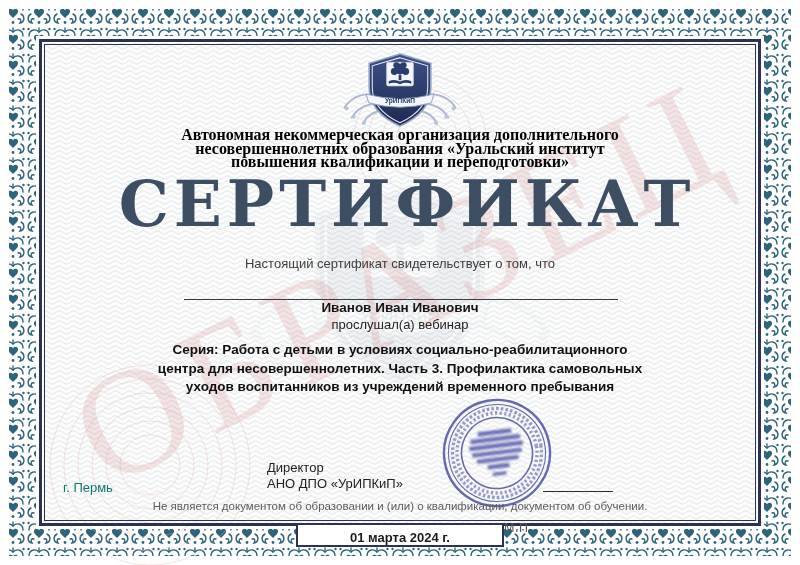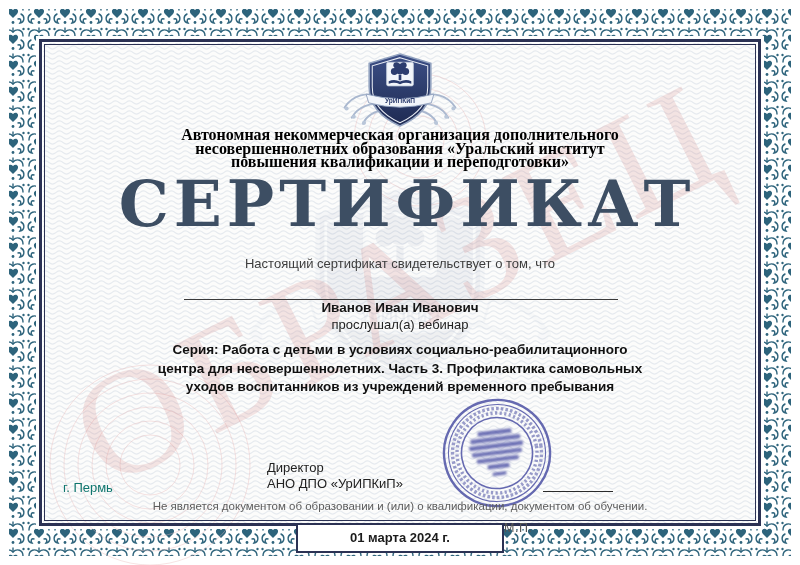--- a/index.html
+++ b/index.html
@@ -43,21 +43,21 @@
   .course span{display:block;}
   .stamp-svg{left:440px;top:397px;filter:blur(0.3px);}
   .director{left:267px;top:460px;font-size:13px;line-height:16px;color:#222222;}
   .director span{display:block;}
   .city{left:63px;top:480px;font-size:13px;color:#0f766e;}
   .seal-label{left:504px;top:478px;font-size:12.5px;color:#555555;letter-spacing:0.5px;margin-top:43px;}
   .sig-line{left:543px;top:491px;width:70px;border-top:1.5px solid #2b2b2b;height:0;}
   .disclaimer{top:500px;font-size:11.5px;color:#5c5c5c;}
   .date-box{
     position:absolute;left:50%;top:523px;transform:translateX(-50%);
-    width:208px;height:30px;box-sizing:border-box;border:2px solid #2c3254;
+    width:208px;height:24px;box-sizing:border-box;border:2px solid #2c3254;
     background:#ffffff;z-index:5;text-align:center;
   }
   .date-box span{
     display:block;line-height:26px;font-size:13px;font-weight:bold;color:#1b1b1b;
   }
 </style>
 </head>
 <body>
 
 <div class="cert">

